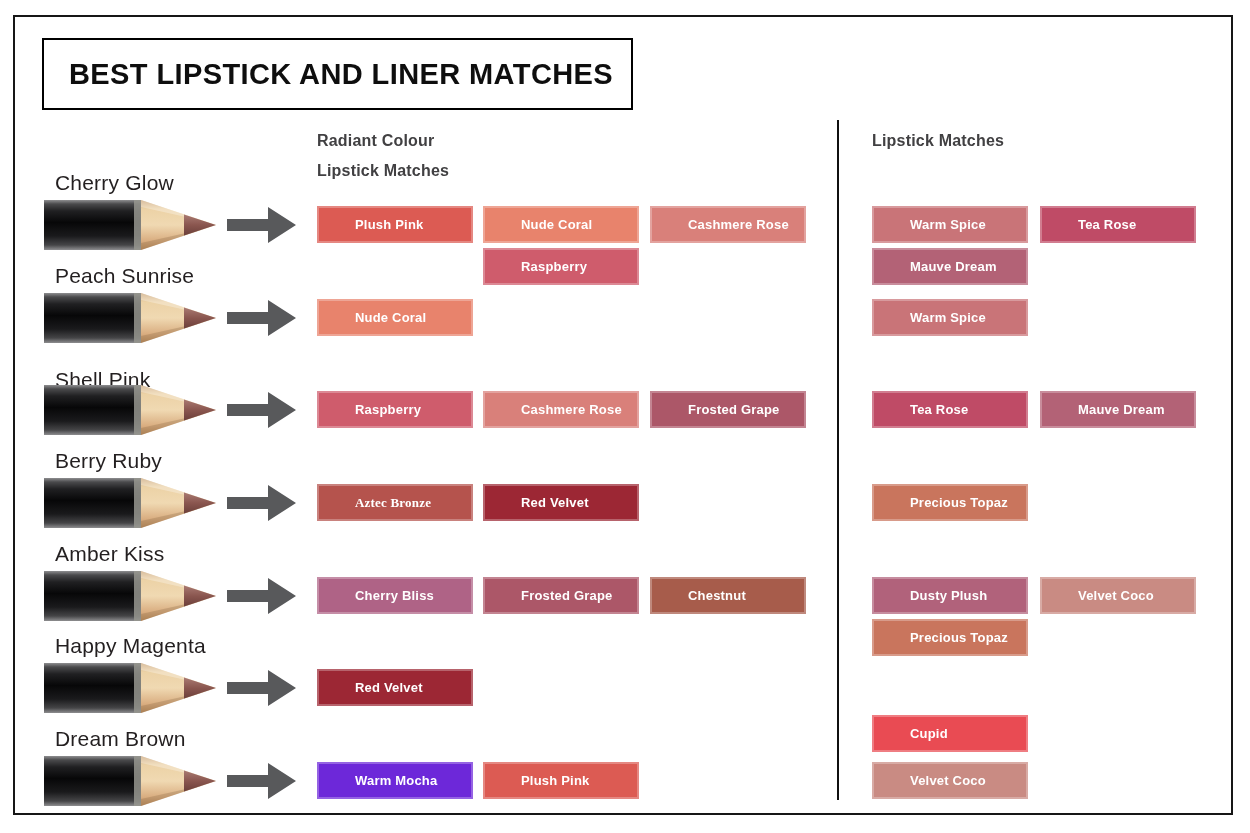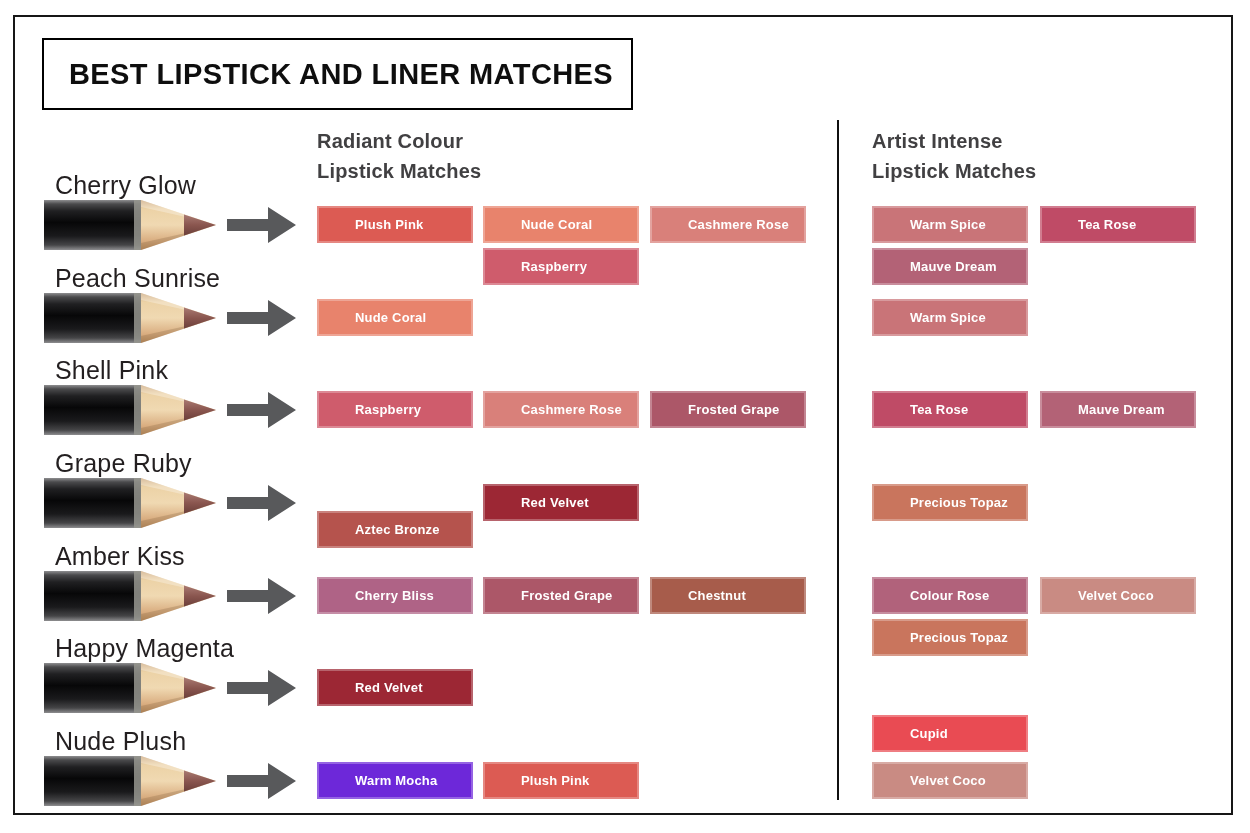--- a/index.html
+++ b/index.html
@@ -4,26 +4,26 @@
 <style>
   html,body{margin:0;padding:0;background:#ffffff;}
   .canvas{position:relative;width:1250px;height:833px;background:#ffffff;
           font-family:"Liberation Sans",sans-serif;overflow:hidden;}
   .frame{position:absolute;left:13px;top:15px;width:1220px;height:800px;
          border:2px solid #161616;box-sizing:border-box;}
   .title-box{position:absolute;left:42px;top:38px;width:591px;height:72px;
              border:2px solid #000;box-sizing:border-box;display:flex;align-items:center;background:#fff;}
   .title-box h1{margin:0;padding-left:25px;font-size:29px;font-weight:800;
                 letter-spacing:0.4px;color:#0e0e0e;white-space:nowrap;}
-  .col-header{position:absolute;top:126px;font-size:20px;font-weight:700;
+  .col-header{position:absolute;top:126px;font-size:16px;font-weight:700;
               color:#414042;line-height:30px;letter-spacing:0.2px;}
   .col-header.left{left:317px;}
   .col-header.right{left:872px;}
   .divider{position:absolute;left:837px;top:120px;width:2px;height:680px;background:#101010;}
-  .liner-label{position:absolute;font-size:25px;font-weight:400;color:#231f20;
+  .liner-label{position:absolute;font-size:21px;font-weight:400;color:#231f20;
                letter-spacing:0.2px;white-space:nowrap;}
   .pencil{position:absolute;width:172px;height:50px;}
   .arrow{position:absolute;width:69px;height:48px;}
   .swatch{position:absolute;height:37px;box-sizing:border-box;
           border:2px solid rgba(255,255,255,0.28);
           color:#fff;font-weight:700;font-size:13px;line-height:33px;
           padding-left:36px;letter-spacing:0.2px;white-space:nowrap;overflow:hidden;}
 </style>
 </head>
 <body>
@@ -34,21 +34,20 @@
   <div class="title-box">
     <h1>BEST LIPSTICK AND LINER MATCHES</h1>
   </div>
 
   <div class="col-header left">
     <div>Radiant Colour</div>
     <div>Lipstick Matches</div>
   </div>
 
   <div class="col-header right">
-    <div>Artist Intense</div>
     <div>Lipstick Matches</div>
   </div>
 
   <div class="divider"></div>
 
   <svg id="svg-defs" width="0" height="0" style="position:absolute">
       <defs>
         <linearGradient id="bodyG" x1="0" y1="0" x2="0" y2="1">
           <stop offset="0" stop-color="#8E8E90"></stop>
           <stop offset="0.08" stop-color="#4A4A4C"></stop>
@@ -100,85 +99,85 @@
           <polygon points="97,0 172,25 97,50" fill="url(#woodG)"></polygon>
           <polygon points="97,0 160,21 97,7" fill="#FFFFFF" opacity="0.3"></polygon>
           <polygon points="97,43 160,29 97,50" fill="#8A6A44" opacity="0.3"></polygon>
           <polygon points="140,14.5 172,25 140,35.5" fill="url(#leadG)"></polygon>
         </svg></div>
       <div class="arrow" style="left: 227px; top: 294px;"><svg width="69" height="48" viewBox="0 0 69 48">
           <path d="M0 18 H41 V6 L69 24 L41 42 V30 H0 Z" fill="#58595B"></path>
         </svg></div>
       <div class="swatch" style="left: 317px; top: 299px; width: 156px; background: rgb(232, 131, 108);">Nude Coral</div>
       <div class="swatch" style="left: 872px; top: 299px; width: 156px; background: rgb(201, 116, 120);">Warm Spice</div>
-      <div class="liner-label" style="left: 55px; top: 356px;">Shell Pink</div>
+      <div class="liner-label" style="left: 55px; top: 368px;">Shell Pink</div>
       <div class="pencil" style="left: 44px; top: 385px;"><svg width="172" height="50" viewBox="0 0 172 50">
           <rect x="0" y="0" width="97" height="50" fill="url(#bodyG)"></rect>
           <rect x="90" y="0" width="7" height="50" fill="#97978F" opacity="0.85"></rect>
           <polygon points="97,0 172,25 97,50" fill="url(#woodG)"></polygon>
           <polygon points="97,0 160,21 97,7" fill="#FFFFFF" opacity="0.3"></polygon>
           <polygon points="97,43 160,29 97,50" fill="#8A6A44" opacity="0.3"></polygon>
           <polygon points="140,14.5 172,25 140,35.5" fill="url(#leadG)"></polygon>
         </svg></div>
       <div class="arrow" style="left: 227px; top: 386px;"><svg width="69" height="48" viewBox="0 0 69 48">
           <path d="M0 18 H41 V6 L69 24 L41 42 V30 H0 Z" fill="#58595B"></path>
         </svg></div>
       <div class="swatch" style="left: 317px; top: 391px; width: 156px; background: rgb(207, 92, 108);">Raspberry</div>
       <div class="swatch" style="left: 483px; top: 391px; width: 156px; background: rgb(217, 128, 122);">Cashmere Rose</div>
       <div class="swatch" style="left: 650px; top: 391px; width: 156px; background: rgb(172, 87, 104);">Frosted Grape</div>
       <div class="swatch" style="left: 872px; top: 391px; width: 156px; background: rgb(191, 75, 102);">Tea Rose</div>
       <div class="swatch" style="left: 1040px; top: 391px; width: 156px; background: rgb(179, 98, 118);">Mauve Dream</div>
-      <div class="liner-label" style="left: 55px; top: 449px;">Grape Ruby</div>
+      <div class="liner-label" style="left: 55px; top: 449px;">Berry Ruby</div>
       <div class="pencil" style="left: 44px; top: 478px;"><svg width="172" height="50" viewBox="0 0 172 50">
           <rect x="0" y="0" width="97" height="50" fill="url(#bodyG)"></rect>
           <rect x="90" y="0" width="7" height="50" fill="#97978F" opacity="0.85"></rect>
           <polygon points="97,0 172,25 97,50" fill="url(#woodG)"></polygon>
           <polygon points="97,0 160,21 97,7" fill="#FFFFFF" opacity="0.3"></polygon>
           <polygon points="97,43 160,29 97,50" fill="#8A6A44" opacity="0.3"></polygon>
           <polygon points="140,14.5 172,25 140,35.5" fill="url(#leadG)"></polygon>
         </svg></div>
       <div class="arrow" style="left: 227px; top: 479px;"><svg width="69" height="48" viewBox="0 0 69 48">
           <path d="M0 18 H41 V6 L69 24 L41 42 V30 H0 Z" fill="#58595B"></path>
         </svg></div>
-      <div class="swatch" style="left: 317px; top: 511px; width: 156px; background: rgb(181, 83, 77);">Aztec Bronze</div>
+      <div class="swatch" style="left: 317px; top: 484px; width: 156px; background: rgb(181, 83, 77); font-family: Liberation Serif, serif;">Aztec Bronze</div>
       <div class="swatch" style="left: 483px; top: 484px; width: 156px; background: rgb(156, 39, 52);">Red Velvet</div>
       <div class="swatch" style="left: 872px; top: 484px; width: 156px; background: rgb(201, 117, 93);">Precious Topaz</div>
       <div class="liner-label" style="left: 55px; top: 542px;">Amber Kiss</div>
       <div class="pencil" style="left: 44px; top: 571px;"><svg width="172" height="50" viewBox="0 0 172 50">
           <rect x="0" y="0" width="97" height="50" fill="url(#bodyG)"></rect>
           <rect x="90" y="0" width="7" height="50" fill="#97978F" opacity="0.85"></rect>
           <polygon points="97,0 172,25 97,50" fill="url(#woodG)"></polygon>
           <polygon points="97,0 160,21 97,7" fill="#FFFFFF" opacity="0.3"></polygon>
           <polygon points="97,43 160,29 97,50" fill="#8A6A44" opacity="0.3"></polygon>
           <polygon points="140,14.5 172,25 140,35.5" fill="url(#leadG)"></polygon>
         </svg></div>
       <div class="arrow" style="left: 227px; top: 572px;"><svg width="69" height="48" viewBox="0 0 69 48">
           <path d="M0 18 H41 V6 L69 24 L41 42 V30 H0 Z" fill="#58595B"></path>
         </svg></div>
       <div class="swatch" style="left: 317px; top: 577px; width: 156px; background: rgb(175, 99, 134);">Cherry Bliss</div>
       <div class="swatch" style="left: 483px; top: 577px; width: 156px; background: rgb(172, 87, 104);">Frosted Grape</div>
       <div class="swatch" style="left: 650px; top: 577px; width: 156px; background: rgb(167, 92, 75);">Chestnut</div>
-      <div class="swatch" style="left: 872px; top: 577px; width: 156px; background: rgb(177, 98, 123);">Colour Rose</div>
+      <div class="swatch" style="left: 872px; top: 577px; width: 156px; background: rgb(177, 98, 123);">Dusty Plush</div>
       <div class="swatch" style="left: 1040px; top: 577px; width: 156px; background: rgb(201, 139, 131);">Velvet Coco</div>
       <div class="swatch" style="left: 872px; top: 619px; width: 156px; background: rgb(201, 117, 93);">Precious Topaz</div>
       <div class="liner-label" style="left: 55px; top: 634px;">Happy Magenta</div>
       <div class="pencil" style="left: 44px; top: 663px;"><svg width="172" height="50" viewBox="0 0 172 50">
           <rect x="0" y="0" width="97" height="50" fill="url(#bodyG)"></rect>
           <rect x="90" y="0" width="7" height="50" fill="#97978F" opacity="0.85"></rect>
           <polygon points="97,0 172,25 97,50" fill="url(#woodG)"></polygon>
           <polygon points="97,0 160,21 97,7" fill="#FFFFFF" opacity="0.3"></polygon>
           <polygon points="97,43 160,29 97,50" fill="#8A6A44" opacity="0.3"></polygon>
           <polygon points="140,14.5 172,25 140,35.5" fill="url(#leadG)"></polygon>
         </svg></div>
       <div class="arrow" style="left: 227px; top: 664px;"><svg width="69" height="48" viewBox="0 0 69 48">
           <path d="M0 18 H41 V6 L69 24 L41 42 V30 H0 Z" fill="#58595B"></path>
         </svg></div>
       <div class="swatch" style="left: 317px; top: 669px; width: 156px; background: rgb(156, 39, 52);">Red Velvet</div>
       <div class="swatch" style="left: 872px; top: 669px; width: 156px; background: rgb(233, 75, 83); margin-top: 46px;">Cupid</div>
-      <div class="liner-label" style="left: 55px; top: 727px;">Nude Plush</div>
+      <div class="liner-label" style="left: 55px; top: 727px;">Dream Brown</div>
       <div class="pencil" style="left: 44px; top: 756px;"><svg width="172" height="50" viewBox="0 0 172 50">
           <rect x="0" y="0" width="97" height="50" fill="url(#bodyG)"></rect>
           <rect x="90" y="0" width="7" height="50" fill="#97978F" opacity="0.85"></rect>
           <polygon points="97,0 172,25 97,50" fill="url(#woodG)"></polygon>
           <polygon points="97,0 160,21 97,7" fill="#FFFFFF" opacity="0.3"></polygon>
           <polygon points="97,43 160,29 97,50" fill="#8A6A44" opacity="0.3"></polygon>
           <polygon points="140,14.5 172,25 140,35.5" fill="url(#leadG)"></polygon>
         </svg></div>
       <div class="arrow" style="left: 227px; top: 757px;"><svg width="69" height="48" viewBox="0 0 69 48">
           <path d="M0 18 H41 V6 L69 24 L41 42 V30 H0 Z" fill="#58595B"></path>

